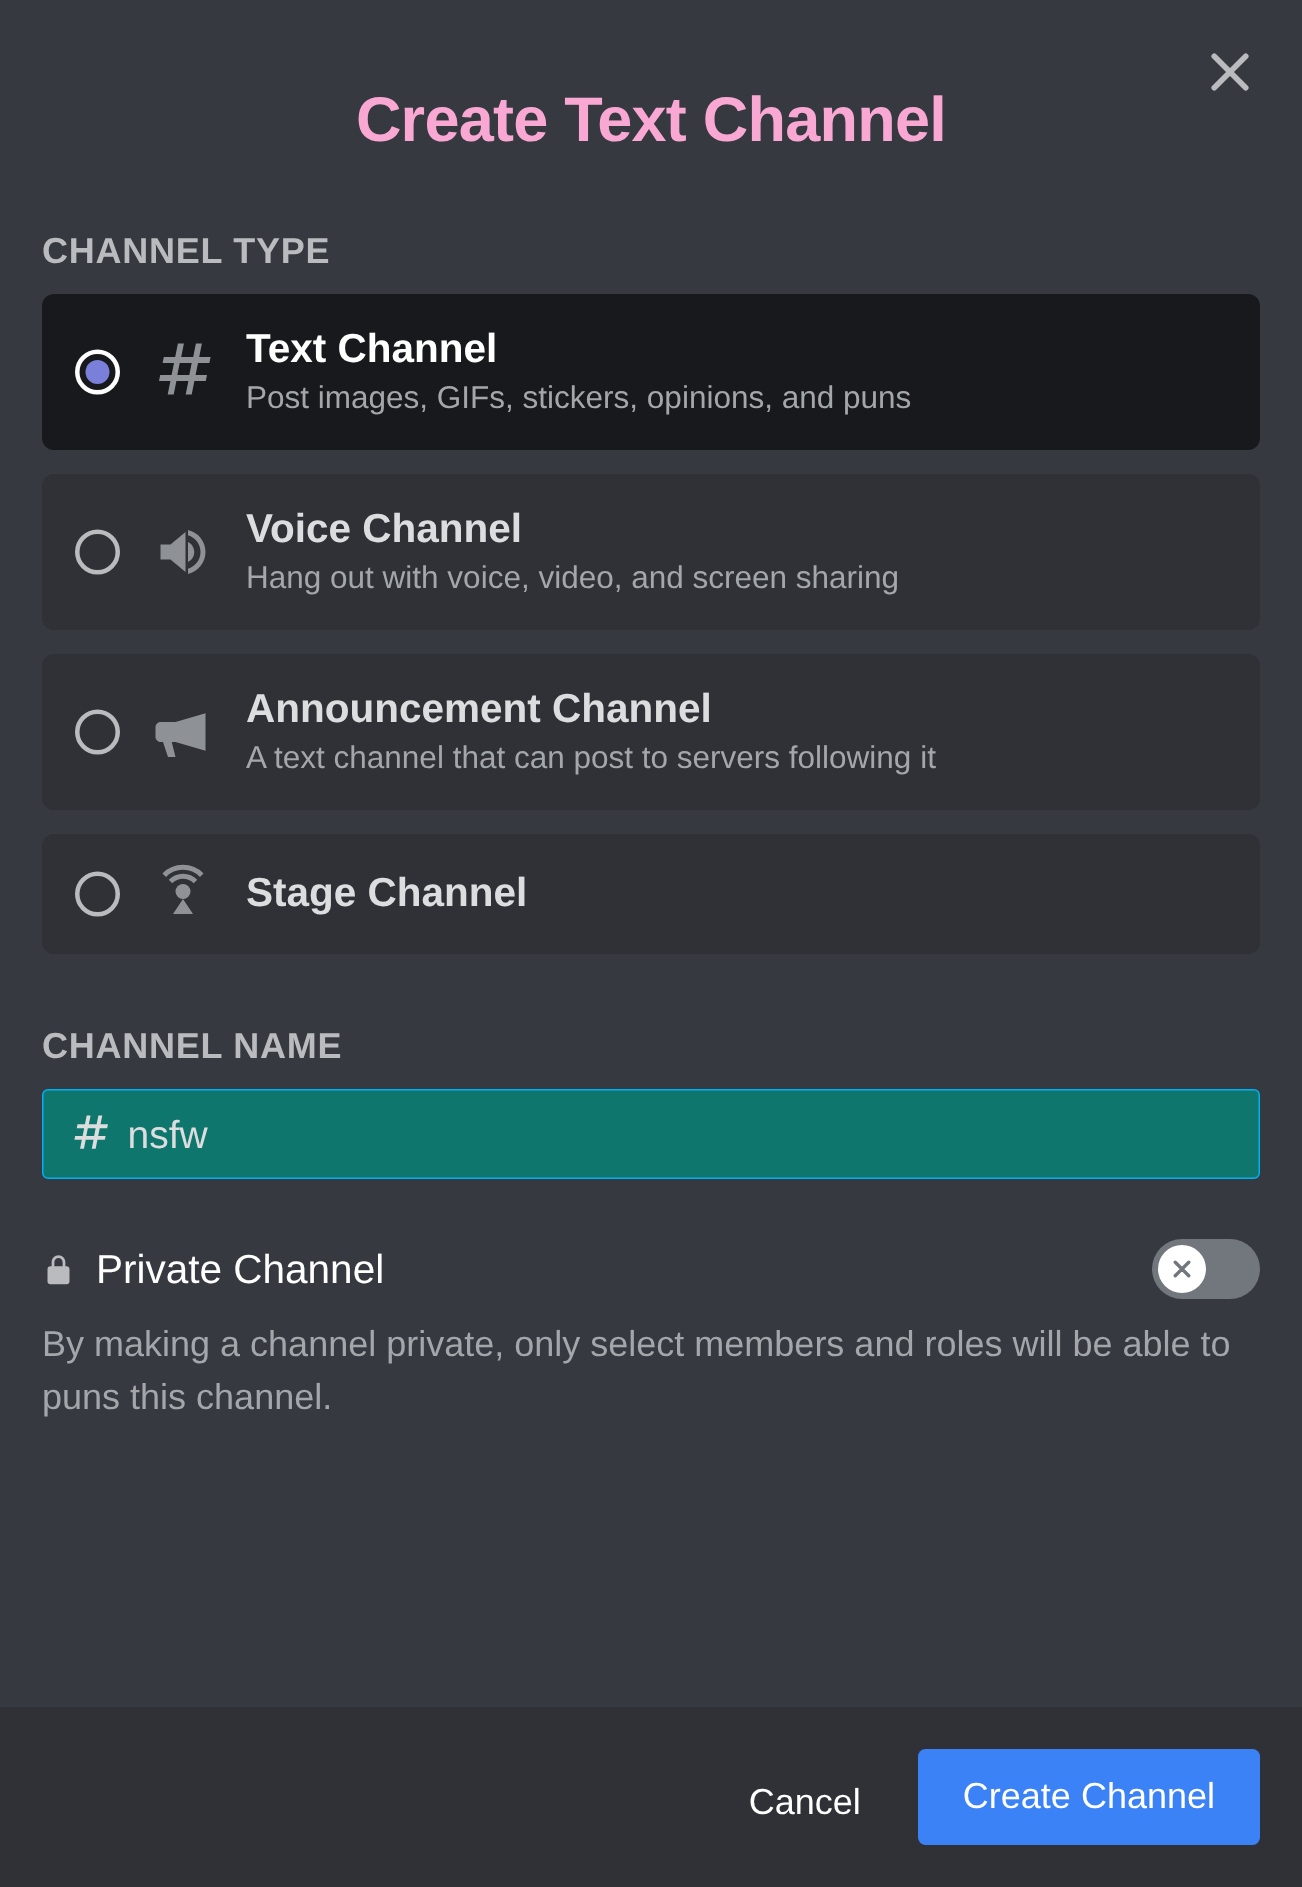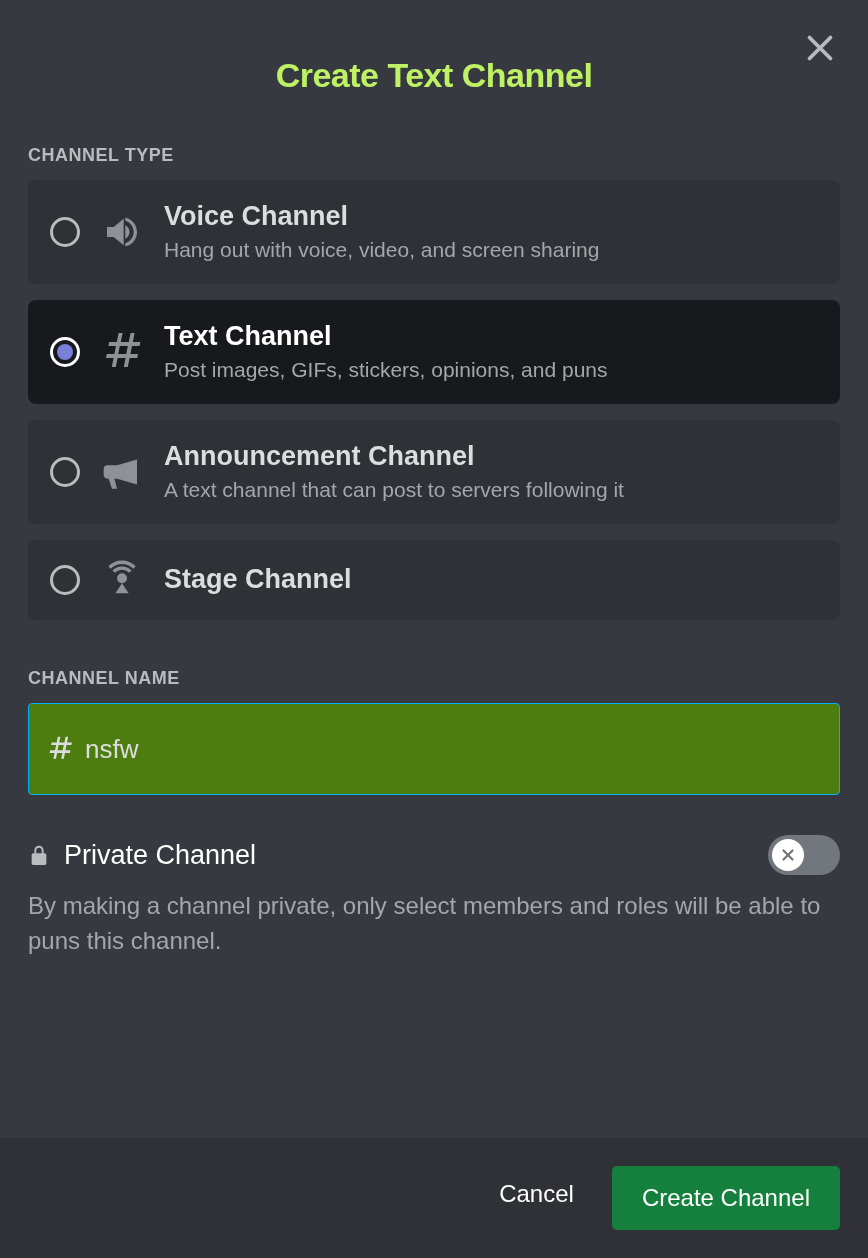--- a/index.html
+++ b/index.html
@@ -26,32 +26,32 @@
     height: 36px;
     color: #b9bbbe;
     cursor: pointer;
   }
   .close-btn svg { width: 100%; height: 100%; }
   .header {
     text-align: center;
     padding: 56px 28px 20px 28px;
   }
   .header h1 {
-    color: #bef264;
-    font-size: 34px;
+    color: #f9a8d4;
+    font-size: 42px;
     font-weight: 800;
     letter-spacing: -0.5px;
   }
   .content {
     flex: 1;
     padding: 30px 28px 0 28px;
   }
   .section-label {
     color: #b9bbbe;
-    font-size: 18px;
+    font-size: 24px;
     font-weight: 700;
     letter-spacing: 0.5px;
     margin-bottom: 14px;
     text-transform: uppercase;
   }
   .type-list {
     display: flex;
     flex-direction: column;
     gap: 16px;
     margin-bottom: 48px;
@@ -114,25 +114,25 @@
     color: #a3a6aa;
     font-size: 21px;
     line-height: 1.35;
     margin-top: 2px;
   }
 
   .name-section { margin-bottom: 40px; }
   .input-wrap {
     display: flex;
     align-items: center;
-    background: #4d7c0f;
+    background: #0f766e;
     border: 1.5px solid #00aff4;
     border-radius: 4px;
     padding: 0 18px;
-    height: 92px;
+    height: 60px;
   }
   .input-prefix {
     color: #dcddde;
     font-size: 30px;
     margin-right: 12px;
   }
   .input-prefix svg { width: 26px; height: 26px; display:block; }
   .name-input {
     flex: 1;
     background: transparent;
@@ -188,35 +188,35 @@
     color: #a3a6aa;
     font-size: 24px;
     line-height: 1.45;
   }
 
   .footer {
     background: #2f3136;
     padding: 28px;
     display: flex;
     justify-content: flex-end;
-    align-items: flex-start;
+    align-items: flex-end;
     gap: 28px;
   }
   .btn-cancel {
     background: transparent;
     border: none;
     color: #ffffff;
     font-size: 24px;
     font-weight: 500;
     cursor: pointer;
     padding: 14px 10px;
     font-family: inherit;
   }
   .btn-create {
-    background: #15803d;
+    background: #3b82f6;
     border: none;
     color: #ffffff;
     font-size: 24px;
     font-weight: 500;
     padding: 18px 30px;
     border-radius: 5px;
     cursor: pointer;
     font-family: inherit;
   }
 </style>
@@ -233,46 +233,46 @@
 
   <div class="header">
     <h1>Create Text Channel</h1>
   </div>
 
   <div class="content">
 
     <div class="section-label">CHANNEL TYPE</div>
 
     <div class="type-list">
-
-      <div class="type-option">
-        <div class="radio"></div>
-        <div class="type-icon">
-          <svg viewBox="0 0 24 24" fill="currentColor">
-              <path d="M3 9v6h4l6 5V4L7 9H3zm13.5 3c0-1.77-1.02-3.29-2.5-4.03v8.05c1.48-.73 2.5-2.25 2.5-4.02zM14 3.23v2.06c2.89.86 5 3.54 5 6.71s-2.11 5.85-5 6.71v2.06c4.01-.91 7-4.49 7-8.77s-2.99-7.86-7-8.77z"></path>
-            </svg>
-        </div>
-        <div class="type-text">
-          <div class="type-title">Voice Channel</div>
-          <div class="type-desc">Hang out with voice, video, and screen sharing</div>
-        </div>
-      </div>
 
       <div class="type-option selected">
         <div class="radio">
             <div class="radio-inner"></div>
           </div>
         <div class="type-icon">
           <svg viewBox="0 0 24 24" fill="currentColor">
               <path d="M5.88 21l1.08-5.4H2.4l.48-2.4h4.56l.96-4.8H3.84l.48-2.4H8.88L9.96 .6h2.4l-1.08 5.4h4.8L17.16 .6h2.4l-1.08 5.4h4.56l-.48 2.4h-4.56l-.96 4.8h4.56l-.48 2.4h-4.56L15.48 21h-2.4l1.08-5.4h-4.8L8.28 21H5.88zm3.84-7.8h4.8l.96-4.8h-4.8l-.96 4.8z"></path>
             </svg>
         </div>
         <div class="type-text">
           <div class="type-title">Text Channel</div>
           <div class="type-desc">Post images, GIFs, stickers, opinions, and puns</div>
+        </div>
+      </div>
+
+      <div class="type-option">
+        <div class="radio"></div>
+        <div class="type-icon">
+          <svg viewBox="0 0 24 24" fill="currentColor">
+              <path d="M3 9v6h4l6 5V4L7 9H3zm13.5 3c0-1.77-1.02-3.29-2.5-4.03v8.05c1.48-.73 2.5-2.25 2.5-4.02zM14 3.23v2.06c2.89.86 5 3.54 5 6.71s-2.11 5.85-5 6.71v2.06c4.01-.91 7-4.49 7-8.77s-2.99-7.86-7-8.77z"></path>
+            </svg>
+        </div>
+        <div class="type-text">
+          <div class="type-title">Voice Channel</div>
+          <div class="type-desc">Hang out with voice, video, and screen sharing</div>
         </div>
       </div>
 
       <div class="type-option">
         <div class="radio"></div>
         <div class="type-icon">
           <svg viewBox="0 0 24 24" fill="currentColor">
               <path d="M21 4.5 L9 8 L3 8 C2 8 1 9 1 10 L1 14 C1 15 2 16 3 16 L4 16 L6 22 L9 22 L7.5 16 L9 16 L21 19.5 Z"></path>
             </svg>
         </div>

